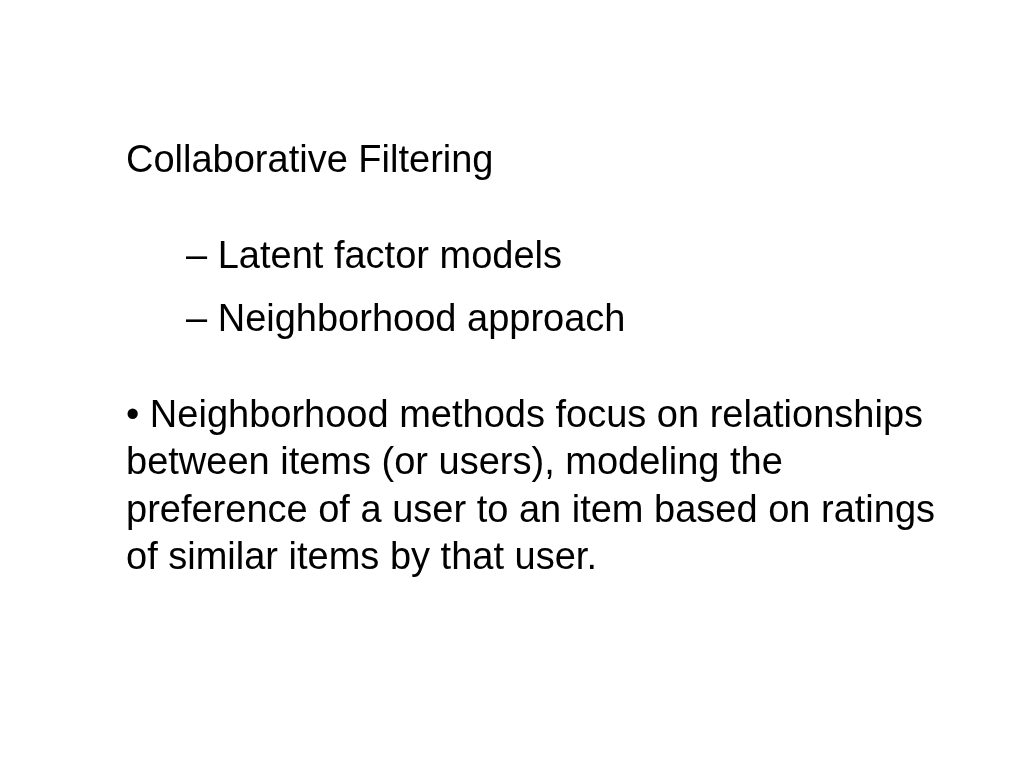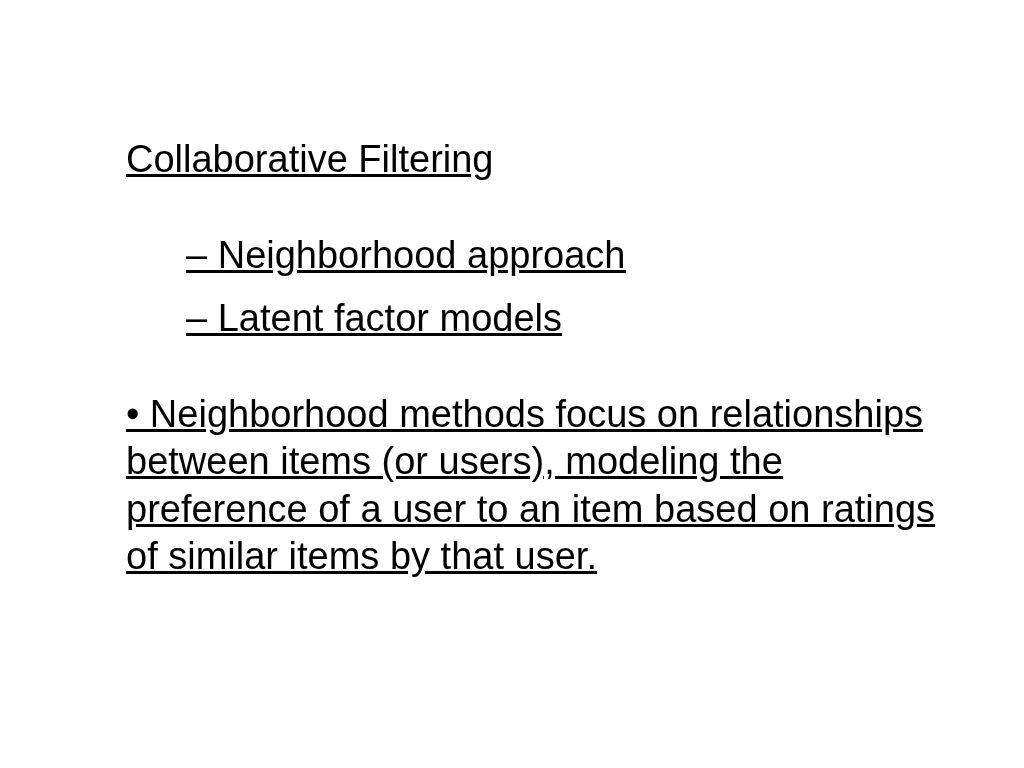--- a/index.html
+++ b/index.html
@@ -1,19 +1,18 @@
 <!DOCTYPE html>
 <html><head>
   <meta charset="utf-8">
   <style>
     * {
       margin: 16px;
       padding: 0;
       box-sizing: border-box;
-      text-decoration: underline;
     }
     body {
       width: 1024px;
       height: 768px;
       background: #ffffff;
       font-family: Arial, Helvetica, sans-serif;
       font-size: 38px;
       color: #000000;
       padding: 88px 78px 40px 78px;
       line-height: 1.25;
@@ -34,17 +33,17 @@
     .paragraph {
       display: block;
     }
   </style>
 </head>
 <body>
 
 <div class="title">Collaborative Filtering</div>
 
 <div class="bullet-group">
+  <span class="sub-bullet-line">– Latent factor models</span>
   <span class="sub-bullet-line">– Neighborhood approach</span>
-  <span class="sub-bullet-line">– Latent factor models</span>
 </div>
 
 <div class="paragraph">• Neighborhood methods focus on relationships between items (or users), modeling the preference of a user to an item based on ratings of similar items by that user.</div>
 
 </body></html>

